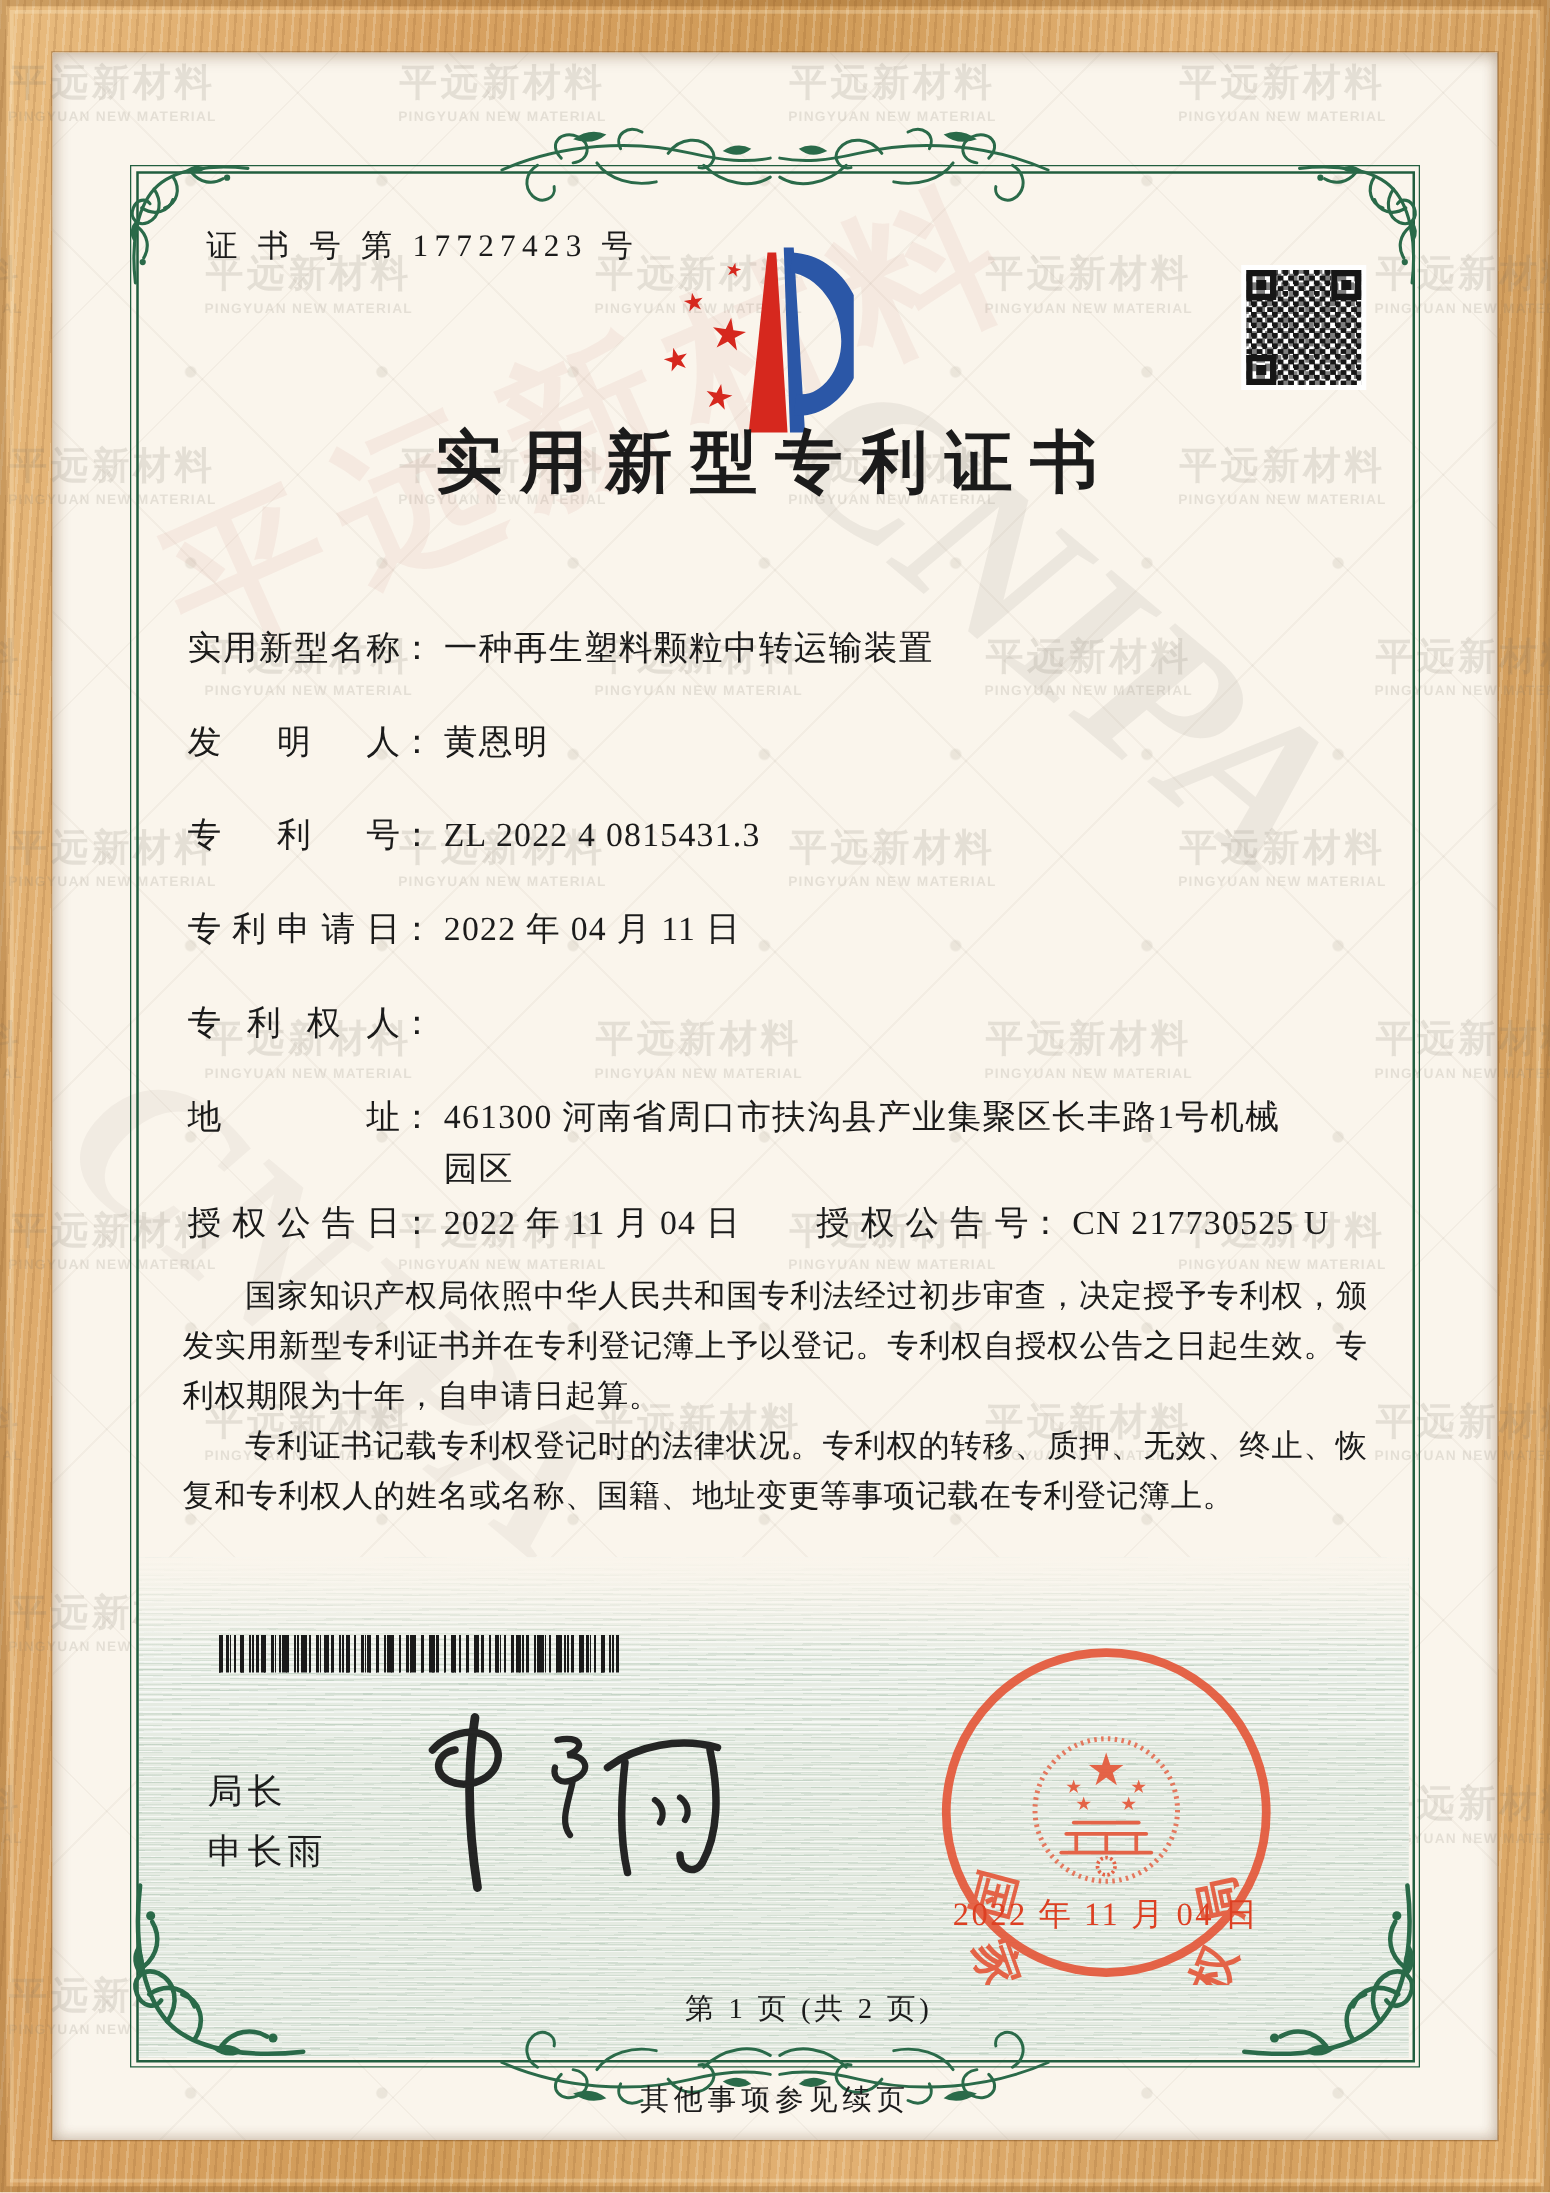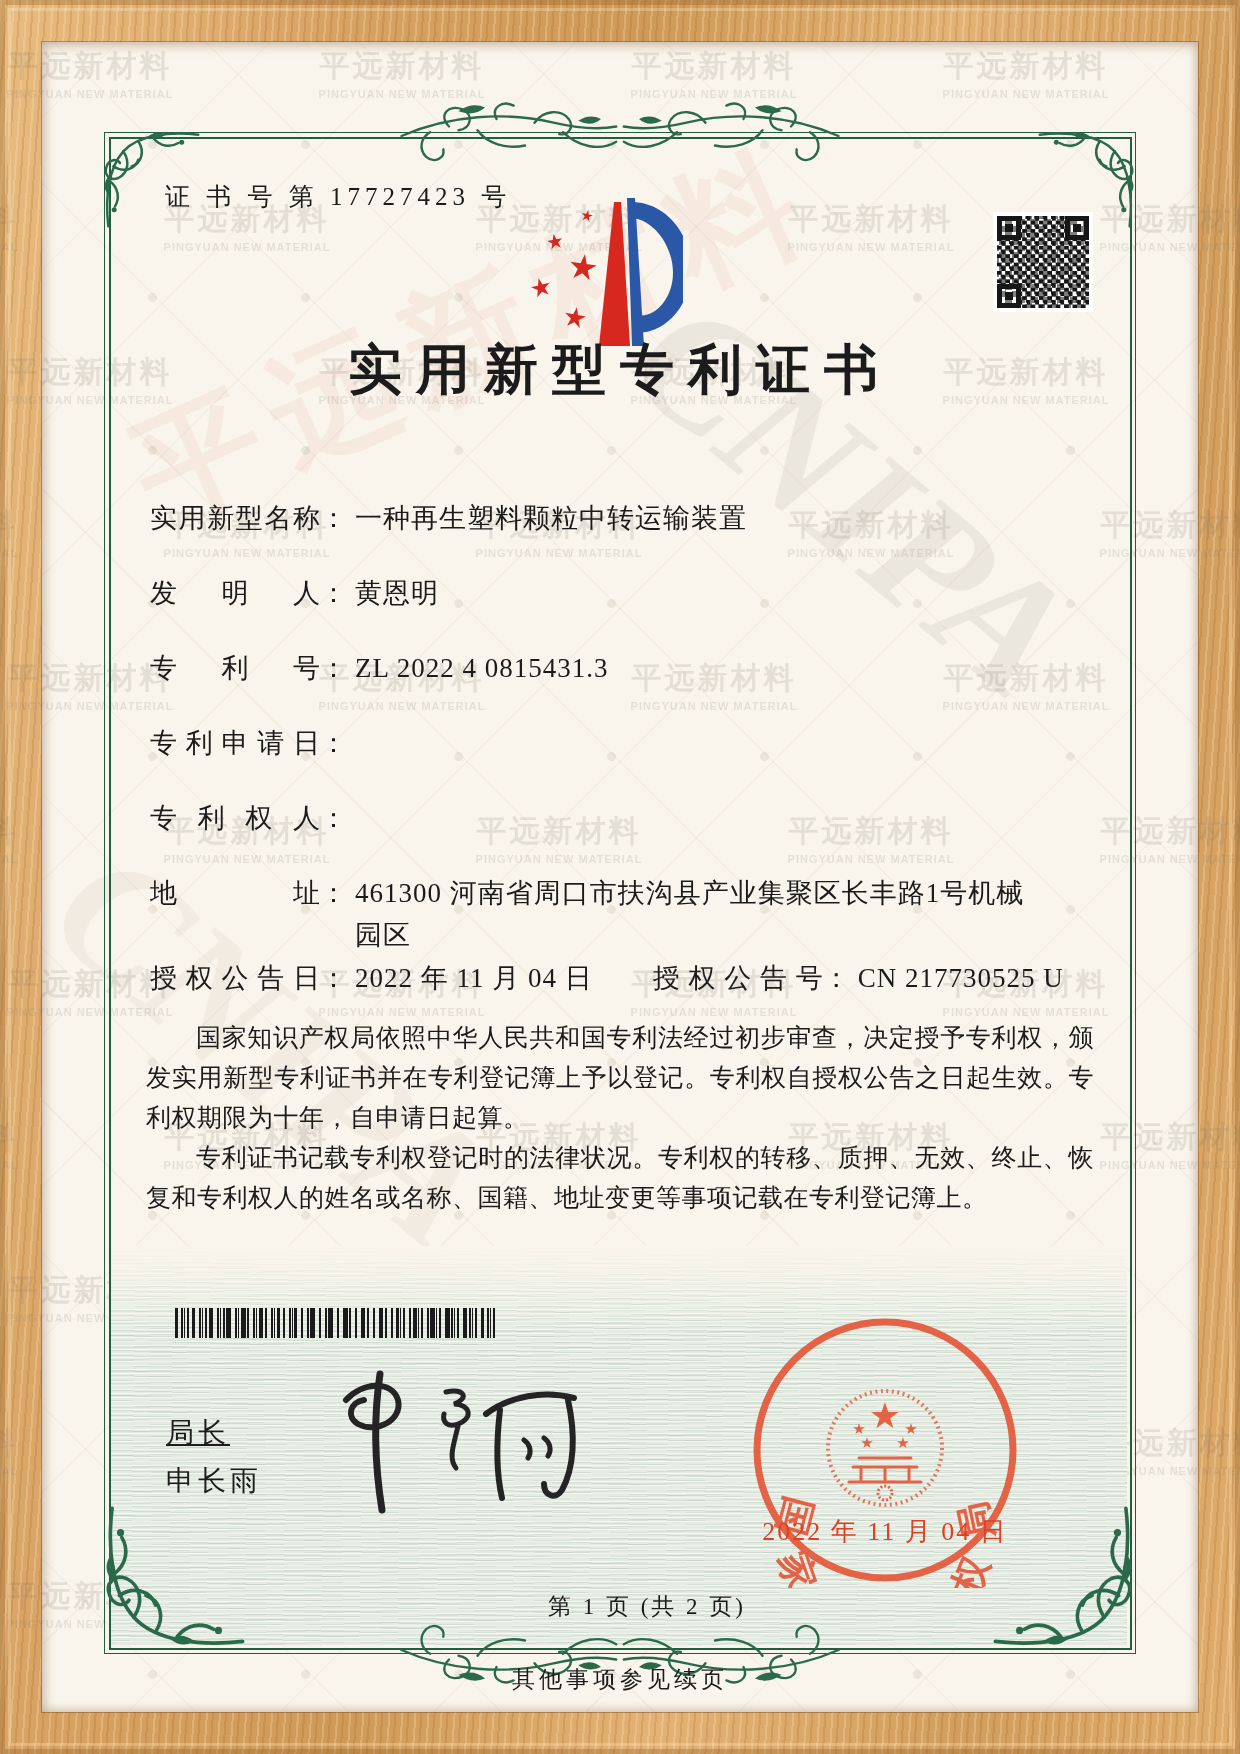--- a/index.html
+++ b/index.html
@@ -70,21 +70,21 @@
   .grant2 .flabel{width:170px;}
   
   .paras{position:absolute;left:146px;top:1018px;width:948px;font-size:25px;line-height:40px;text-align:justify;}
   .paras p{margin:0;text-indent:2em;letter-spacing:.5px;}
   
   .barcode{position:absolute;left:175px;top:1308px;width:322px;height:30px;
     background-image:
       repeating-linear-gradient(90deg,#1a1a1a 0 2px,rgba(0,0,0,0) 2px 6px),
       repeating-linear-gradient(90deg,#1a1a1a 0 1px,rgba(0,0,0,0) 1px 9px),
       repeating-linear-gradient(90deg,#1a1a1a 0 3px,rgba(0,0,0,0) 3px 17px);}
-  .commissioner-title{position:absolute;left:166px;top:1414px;font-family:"Liberation Sans","DejaVu Sans",sans-serif;font-size:28px;letter-spacing:4px;color:#1d1d1d;text-decoration:underline;}
+  .commissioner-title{position:absolute;left:166px;top:1414px;font-family:"Liberation Sans","DejaVu Sans",sans-serif;font-size:28px;letter-spacing:4px;color:#1d1d1d;}
   .commissioner-name{position:absolute;left:166px;top:1462px;font-family:"Liberation Sans","DejaVu Sans",sans-serif;font-size:28px;letter-spacing:4px;color:#1d1d1d;}
   .signature{position:absolute;left:318px;top:1348px;}
   .seal{position:absolute;left:747px;top:1312px;opacity:.92;}
   .seal-date{position:absolute;left:747px;top:1514px;width:276px;text-align:center;font-size:26px;color:#dd4023;letter-spacing:2px;white-space:nowrap;}
   .page-footer{position:absolute;left:0;top:1591px;width:100%;text-align:center;font-size:23px;letter-spacing:3px;padding-left:27px;}
   .continuation{position:absolute;left:0;top:1664px;width:100%;text-align:center;font-size:23px;letter-spacing:4px;}
   .z2{z-index:2}.z3{z-index:3}.z4{z-index:4}.z5{z-index:5}
 </style>
 </head>
 <body>
@@ -417,20 +417,21 @@
     <span class="fvalue">黄恩明</span>
   </div>
   <div class="field z3" style="top:648px">
     <span class="flabel">专利号</span>
       <span class="fcolon">：</span>
     <span class="fvalue">ZL 2022 4 0815431.3</span>
   </div>
   <div class="field z3" style="top:723px">
     <span class="flabel">专利申请日</span>
       <span class="fcolon">：</span>
+    <span class="fvalue">2022 年 04 月 11 日</span>
   </div>
   <div class="field z3" style="top:798px">
     <span class="flabel">专利权人</span>
       <span class="fcolon">：</span>
   </div>
   <div class="field addr z3" style="top:873px">
     <span class="flabel">地址</span>
       <span class="fcolon">：</span>
     <span class="fvalue">461300 河南省周口市扶沟县产业集聚区长丰路1号机械园区</span>
   </div>

